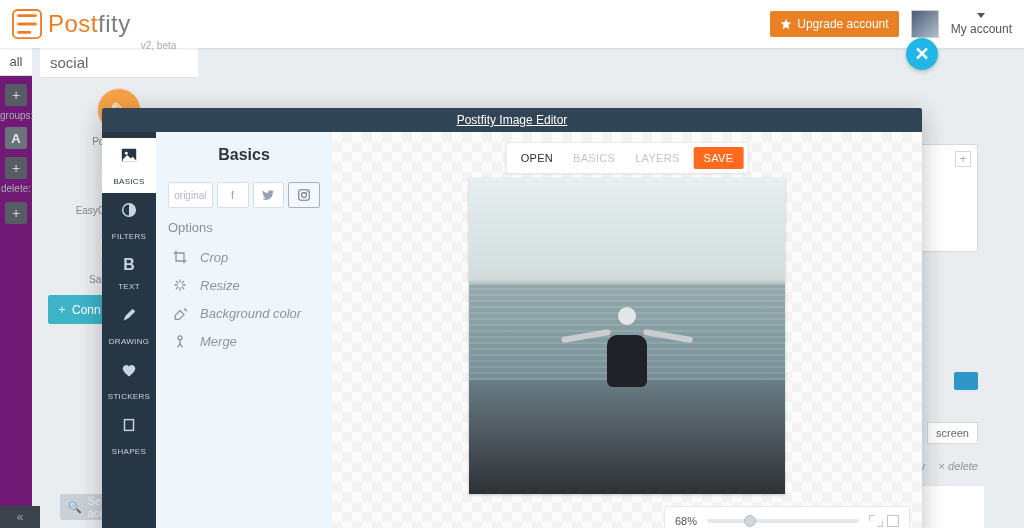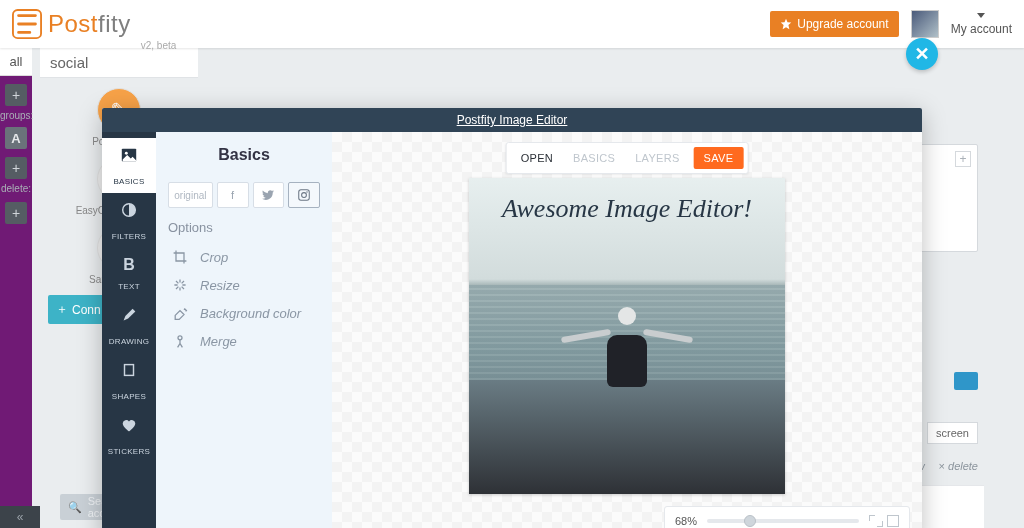--- a/index.html
+++ b/index.html
@@ -214,29 +214,29 @@
           <span class="tlbl">TEXT</span>
         </div>
         <div class="tool">
           <span class="ticon"><svg viewBox="0 0 20 20">
                 <path d="M4 16l2-5 8-8 3 3-8 8-5 2z" fill="currentColor"></path>
               </svg></span>
           <span class="tlbl">DRAWING</span>
         </div>
         <div class="tool">
           <span class="ticon"><svg viewBox="0 0 20 20">
+                <path d="M10 17s-7-4.5-7-9a4 4 0 017-2 4 4 0 017 2c0 4.5-7 9-7 9z" fill="currentColor"></path>
+              </svg></span>
+          <span class="tlbl">STICKERS</span>
+        </div>
+        <div class="tool">
+          <span class="ticon"><svg viewBox="0 0 20 20">
                 <rect x="5" y="4" width="10" height="12" fill="none" stroke="currentColor" stroke-width="1.6"></rect>
               </svg></span>
           <span class="tlbl">SHAPES</span>
-        </div>
-        <div class="tool">
-          <span class="ticon"><svg viewBox="0 0 20 20">
-                <path d="M10 17s-7-4.5-7-9a4 4 0 017-2 4 4 0 017 2c0 4.5-7 9-7 9z" fill="currentColor"></path>
-              </svg></span>
-          <span class="tlbl">STICKERS</span>
         </div>
       </div>
 
       <div class="m-side">
         <h2>Basics</h2>
         <div class="size-row">
           <div class="sz w">original</div>
           <div class="sz">
               <span>f</span>
             </div>
@@ -291,21 +291,20 @@
         <div class="image-frame">
           <div class="sky"></div>
             <div class="sea"></div>
             <div class="beach"></div>
           <div class="person">
               <div class="arm l"></div>
               <div class="arm r"></div>
               <div class="head"></div>
               <div class="body"></div>
             </div>
-          <div class="caption">Awesome Image Editor!</div>
         </div>
         <div class="zoombar">
           <span>68%</span>
           <div class="zrange">
               <div class="zhandle"></div>
             </div>
           <div class="zico">
             <span class="corners"></span>
             <span></span>
           </div>

